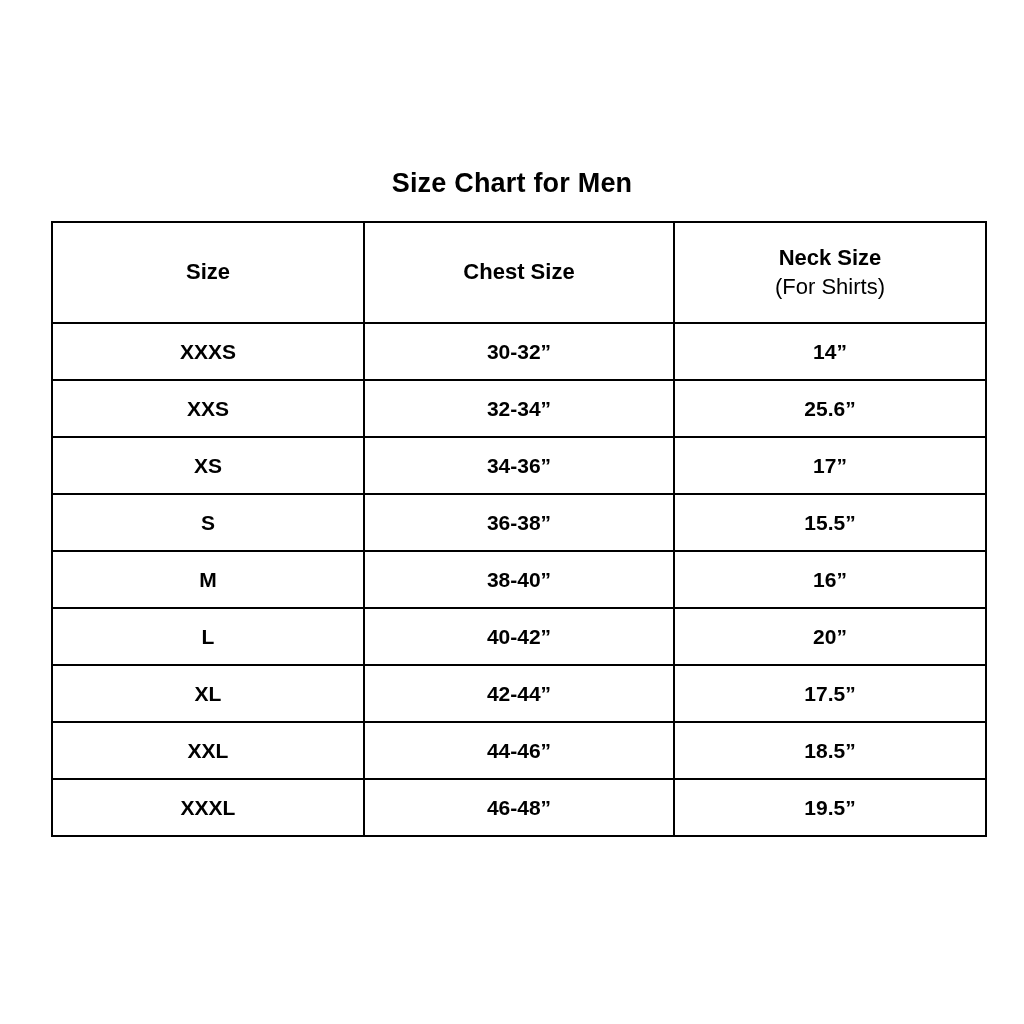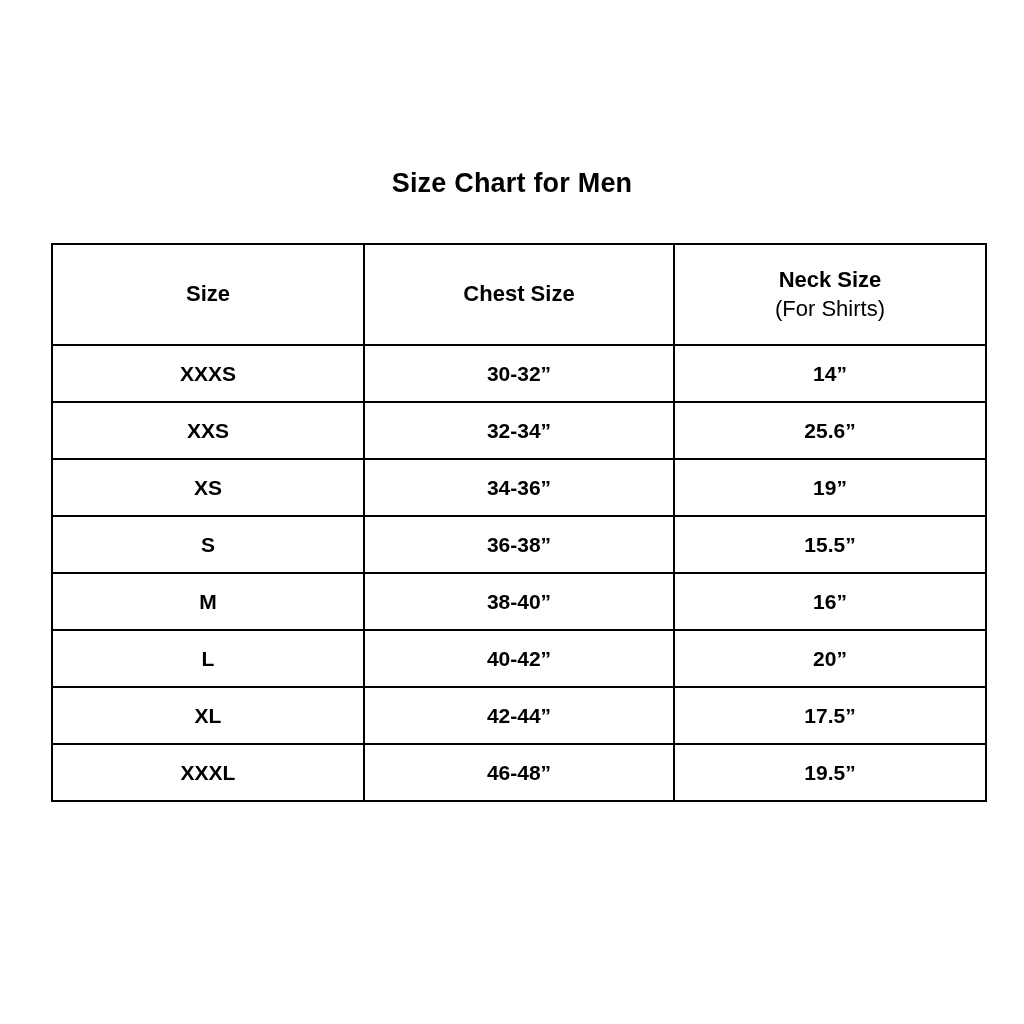--- a/index.html
+++ b/index.html
@@ -25,21 +25,21 @@
     top: 168px;
     left: 0;
     width: 1024px;
     text-align: center;
     font-size: 27px;
     font-weight: bold;
     letter-spacing: 0.2px;
   }
   .table-wrap {
     position: absolute;
-    top: 243px;
+    top: 221px;
     left: 51px;
     width: 922px;
   }
   table.size-table {
     border-collapse: collapse;
     width: 922px;
     table-layout: fixed;
   }
   table.size-table th,
   table.size-table td {
@@ -98,21 +98,21 @@
           <td>14”</td>
         </tr>
         <tr>
           <td>XXS</td>
           <td>32-34”</td>
           <td>25.6”</td>
         </tr>
         <tr>
           <td>XS</td>
           <td>34-36”</td>
-          <td>19”</td>
+          <td>17”</td>
         </tr>
         <tr>
           <td>S</td>
           <td>36-38”</td>
           <td>15.5”</td>
         </tr>
         <tr>
           <td>M</td>
           <td>38-40”</td>
           <td>16”</td>
@@ -121,20 +121,25 @@
           <td>L</td>
           <td>40-42”</td>
           <td>20”</td>
         </tr>
         <tr>
           <td>XL</td>
           <td>42-44”</td>
           <td>17.5”</td>
         </tr>
         <tr>
+          <td>XXL</td>
+          <td>44-46”</td>
+          <td>18.5”</td>
+        </tr>
+        <tr>
           <td>XXXL</td>
           <td>46-48”</td>
           <td>19.5”</td>
         </tr>
       </tbody>
     </table>
   </div>
 
 </div>
 

